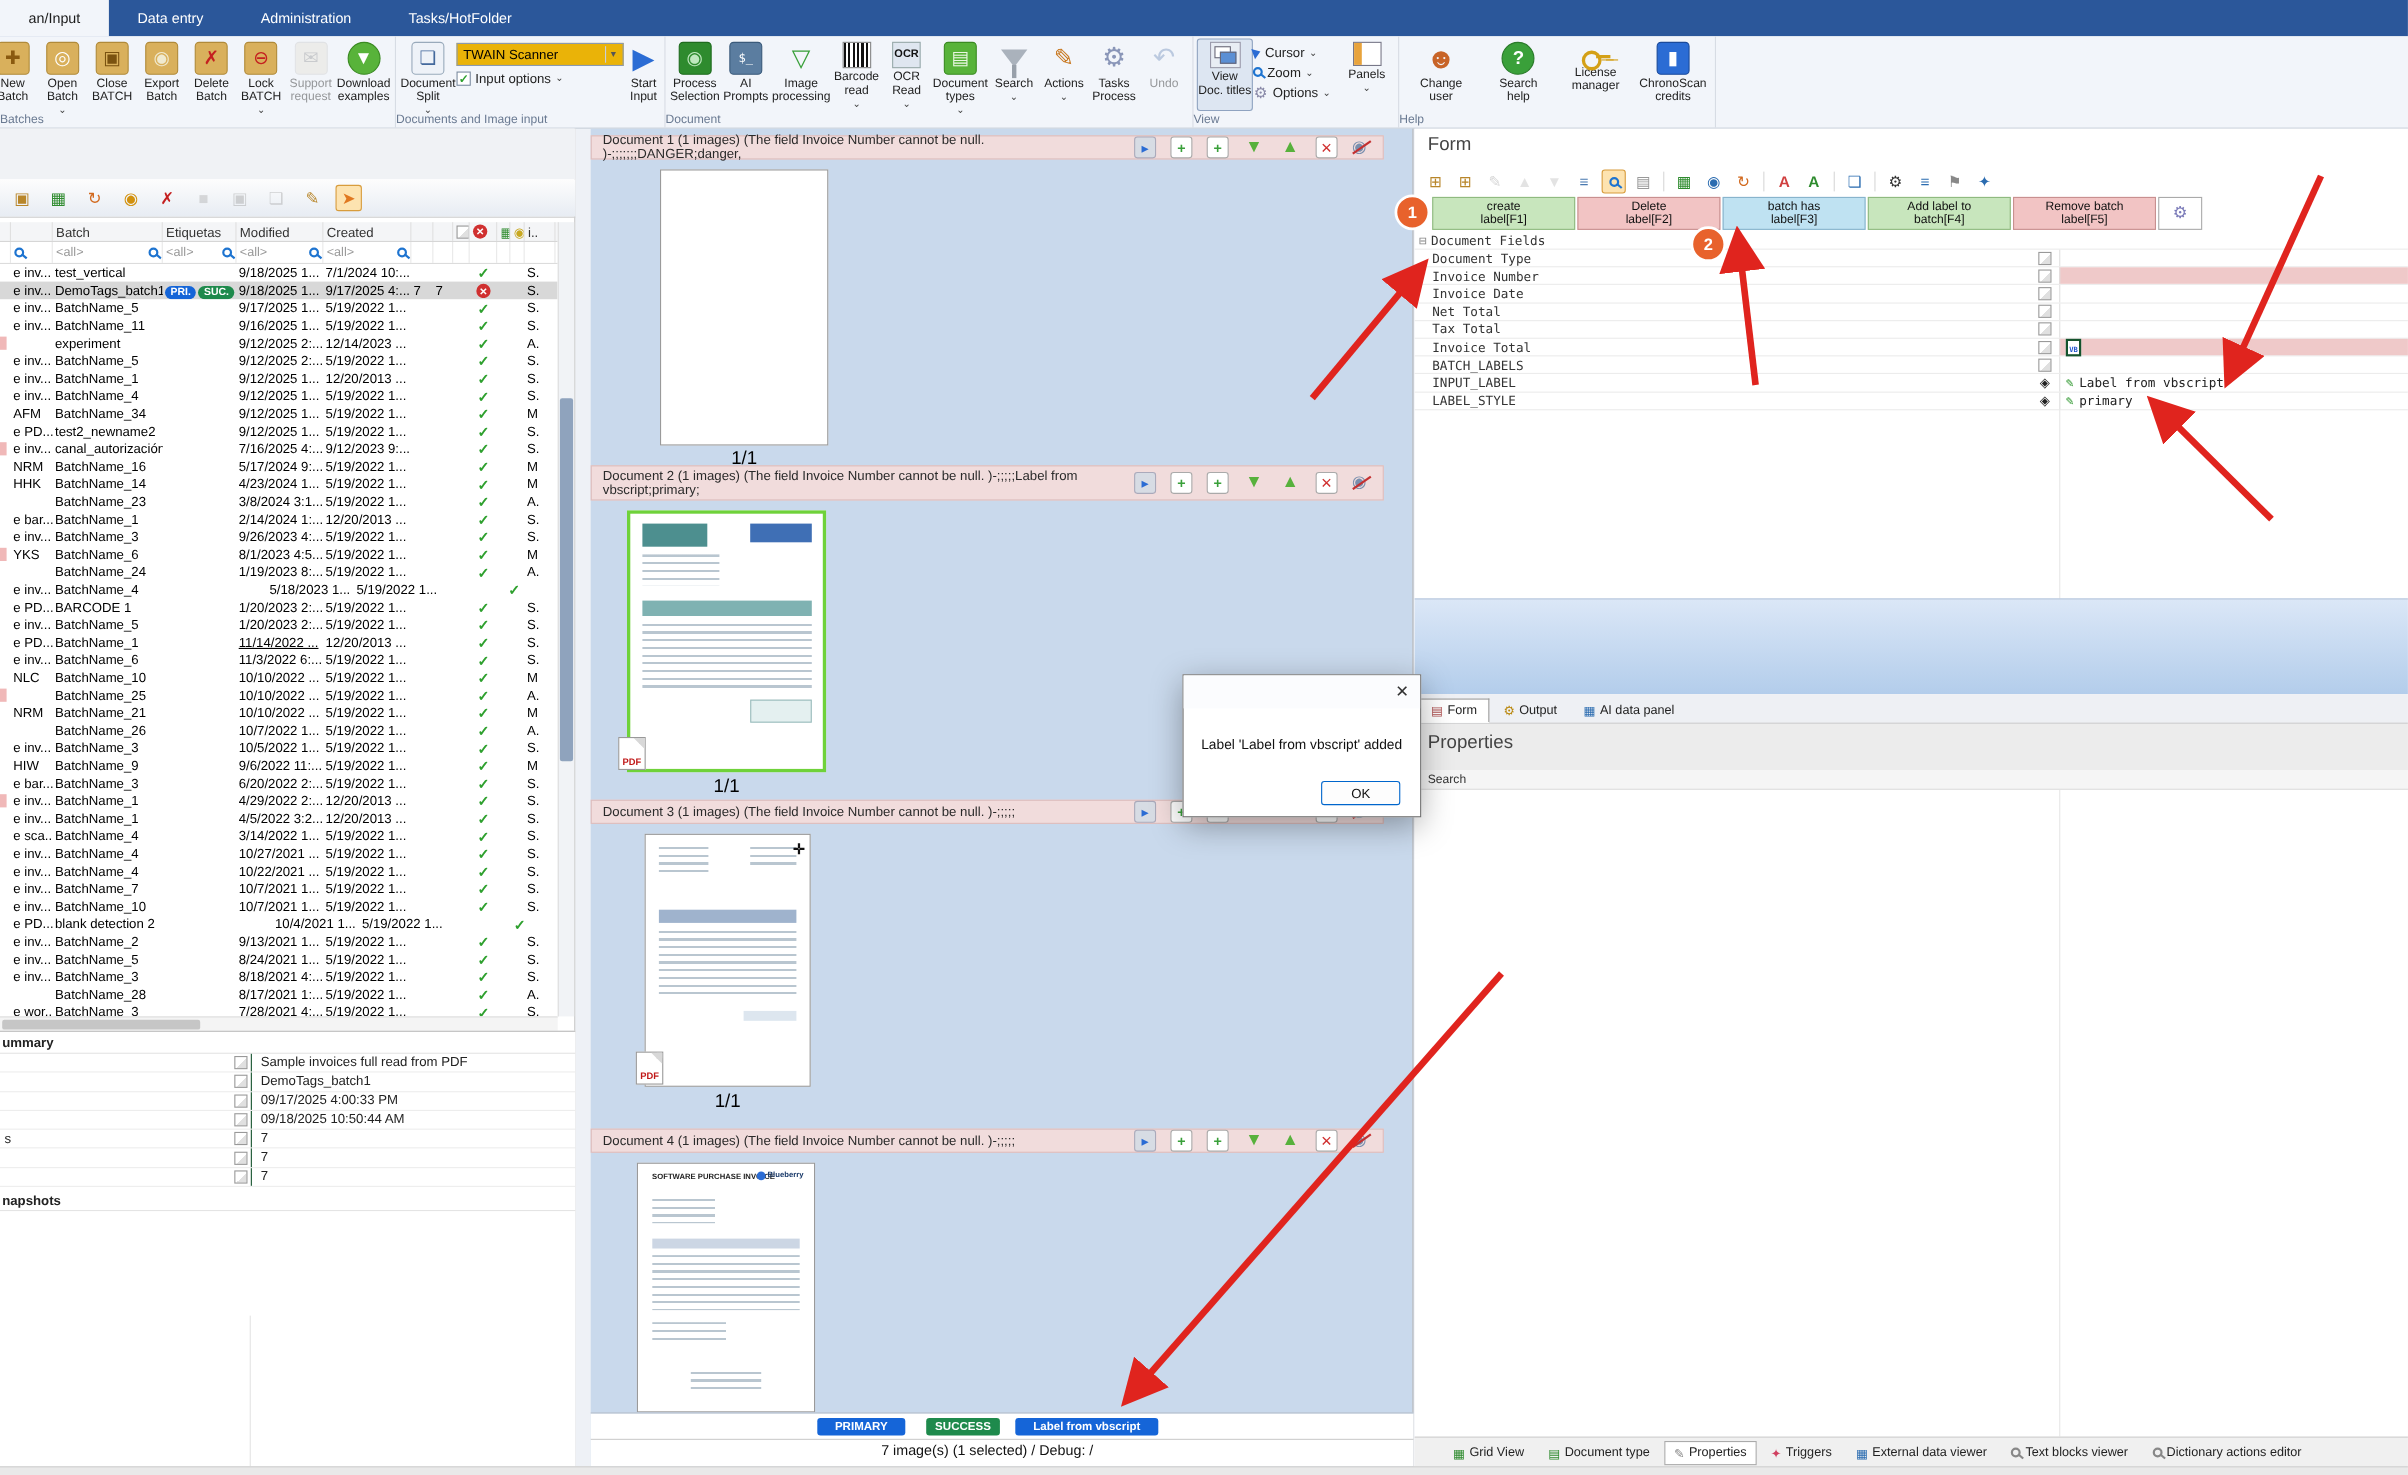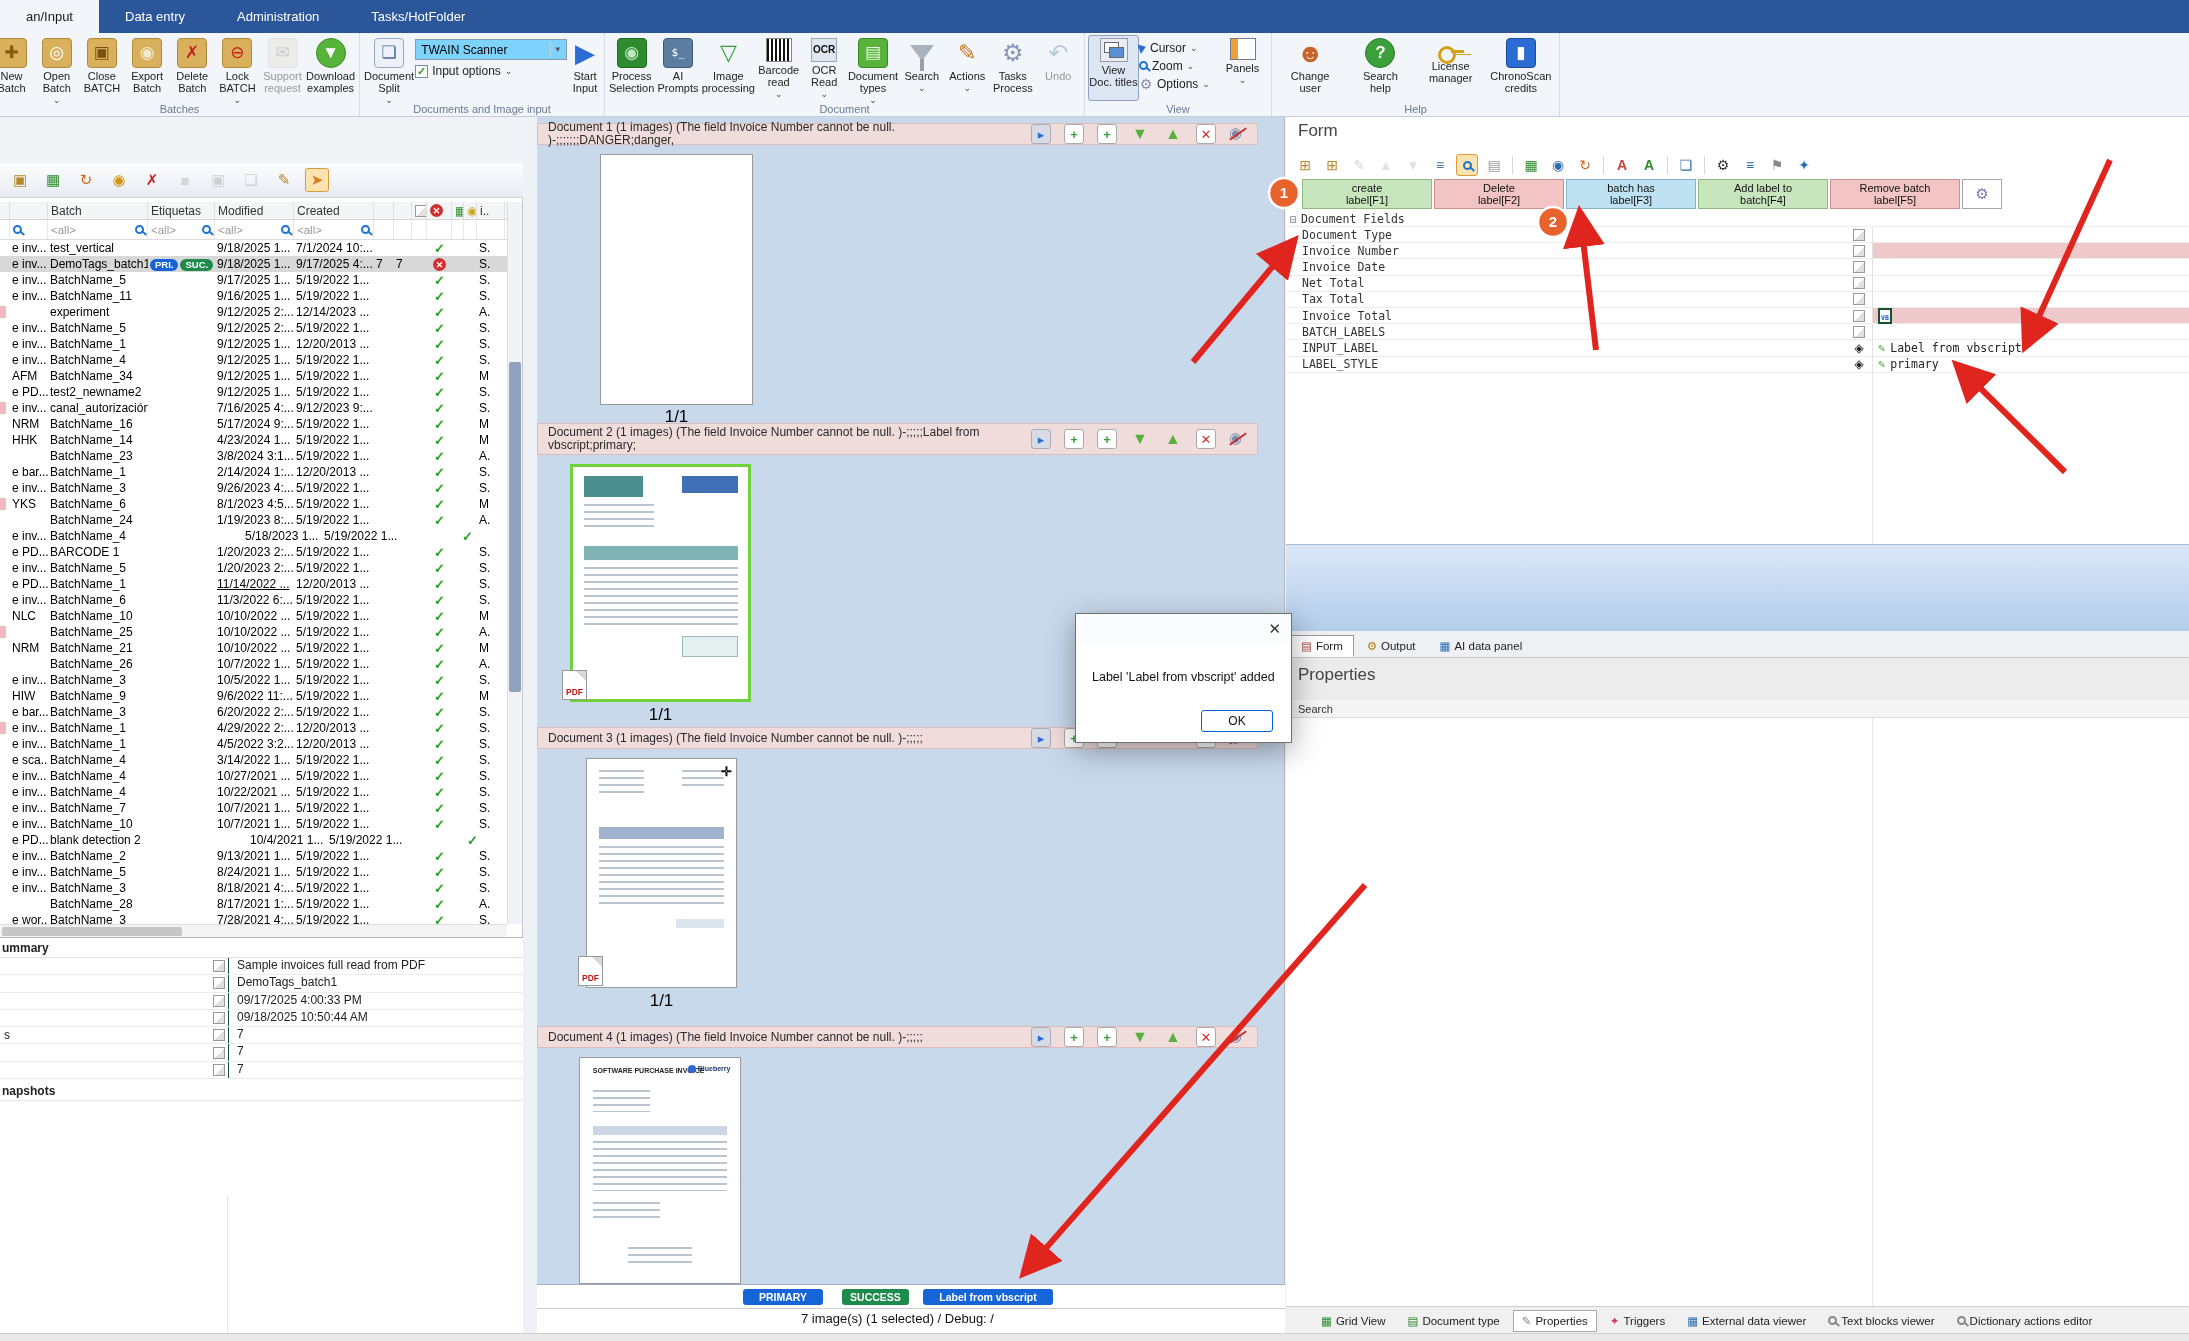--- a/index.html
+++ b/index.html
@@ -5,31 +5,31 @@
 *{margin:0;padding:0;box-sizing:border-box}
 html,body{width:2189px;height:1341px;overflow:hidden;font-family:"Liberation Sans",sans-serif;background:#eef1f6;font-size:12px}
 #app{position:absolute;inset:0;width:2189px;height:1341px}
 
 #tabbar{position:absolute;left:0;top:0;width:2189px;height:33px;background:#2b579a;display:flex}
 .tab{color:#fff;font-size:13px;display:flex;align-items:center;padding:0 26px;cursor:default}
 .tab.active{background:#f2f5fa;color:#1a1a1a}
 
 #ribbon{position:absolute;left:0;top:33px;width:2189px;height:84px;background:#f2f5fa;border-bottom:1px solid #c6cdd8}
 .rgroup{position:absolute;top:0;height:83px;border-right:1px solid #d7dce4}
-.rg-label{position:absolute;bottom:1px;left:0;right:0;text-align:center;font-size:11px;color:#6a7a92}
+.rg-label{position:absolute;bottom:1px;left:0;right:0;font-size:11px;color:#6a7a92}
 .rg-body{position:absolute;top:2px;left:3px;right:3px;bottom:15px;display:flex;align-items:stretch}
 .rbtn{display:flex;flex-direction:column;align-items:center;padding-top:2px;font-size:11px;line-height:12px;color:#222;text-align:center;border:1px solid transparent;border-radius:3px}
 .rbtn .lbl{white-space:pre-line;margin-top:2px}
 .rbtn.pressed{background:#dde6f2;border-color:#8fa3c0}
 .rbtn.dis{opacity:.45}
 .chip{width:30px;height:30px;border-radius:4px;display:flex;align-items:center;justify-content:center;font-size:17px;flex:none}
 .chip.plain{background:transparent !important;border:none !important}
 .car{font-size:9px;color:#444}
 .stackcol{display:flex;flex-direction:column;justify-content:flex-start;gap:4px;padding-top:4px}
-.combo{width:152px;height:21px;background:#7dd3fc;border:1px solid #8a9ab0;display:flex;align-items:center;font-size:12px;padding-left:5px;position:relative}
+.combo{width:152px;height:21px;background:#eab308;border:1px solid #8a9ab0;display:flex;align-items:center;font-size:12px;padding-left:5px;position:relative}
 .combo .arr{position:absolute;right:2px;top:2px;bottom:2px;width:14px;border-left:1px solid #c8d0dc;display:flex;align-items:center;justify-content:center;font-size:8px;color:#555}
 .checkrow{display:flex;align-items:center;gap:4px;font-size:12px;color:#222}
 .cbx{width:13px;height:13px;background:#fff;border:1px solid #7a8aa0;color:#2ea02e;font-size:11px;font-weight:bold;display:flex;align-items:center;justify-content:center}
 .smallrow{display:flex;align-items:center;gap:4px;font-size:12px;color:#222;height:17px}
 
 .mag{display:inline-block;width:9px;height:9px;border:2px solid #1e74d0;border-radius:50%;position:relative;flex:none}
 .mag:after{content:"";position:absolute;width:6px;height:2px;background:#1e74d0;right:-5px;bottom:-2px;transform:rotate(40deg)}
 .mag.gray{border-color:#888}.mag.gray:after{background:#888}
 .i-barcode{width:26px;height:24px;background:repeating-linear-gradient(90deg,#111 0 2px,#fff 2px 4px);border:1px solid #888}
 .i-ocr{width:26px;height:28px;background:#dfe6f0;border:1px solid #9aa;display:flex;align-items:center;justify-content:center;font-weight:bold;font-size:10px;color:#111}

